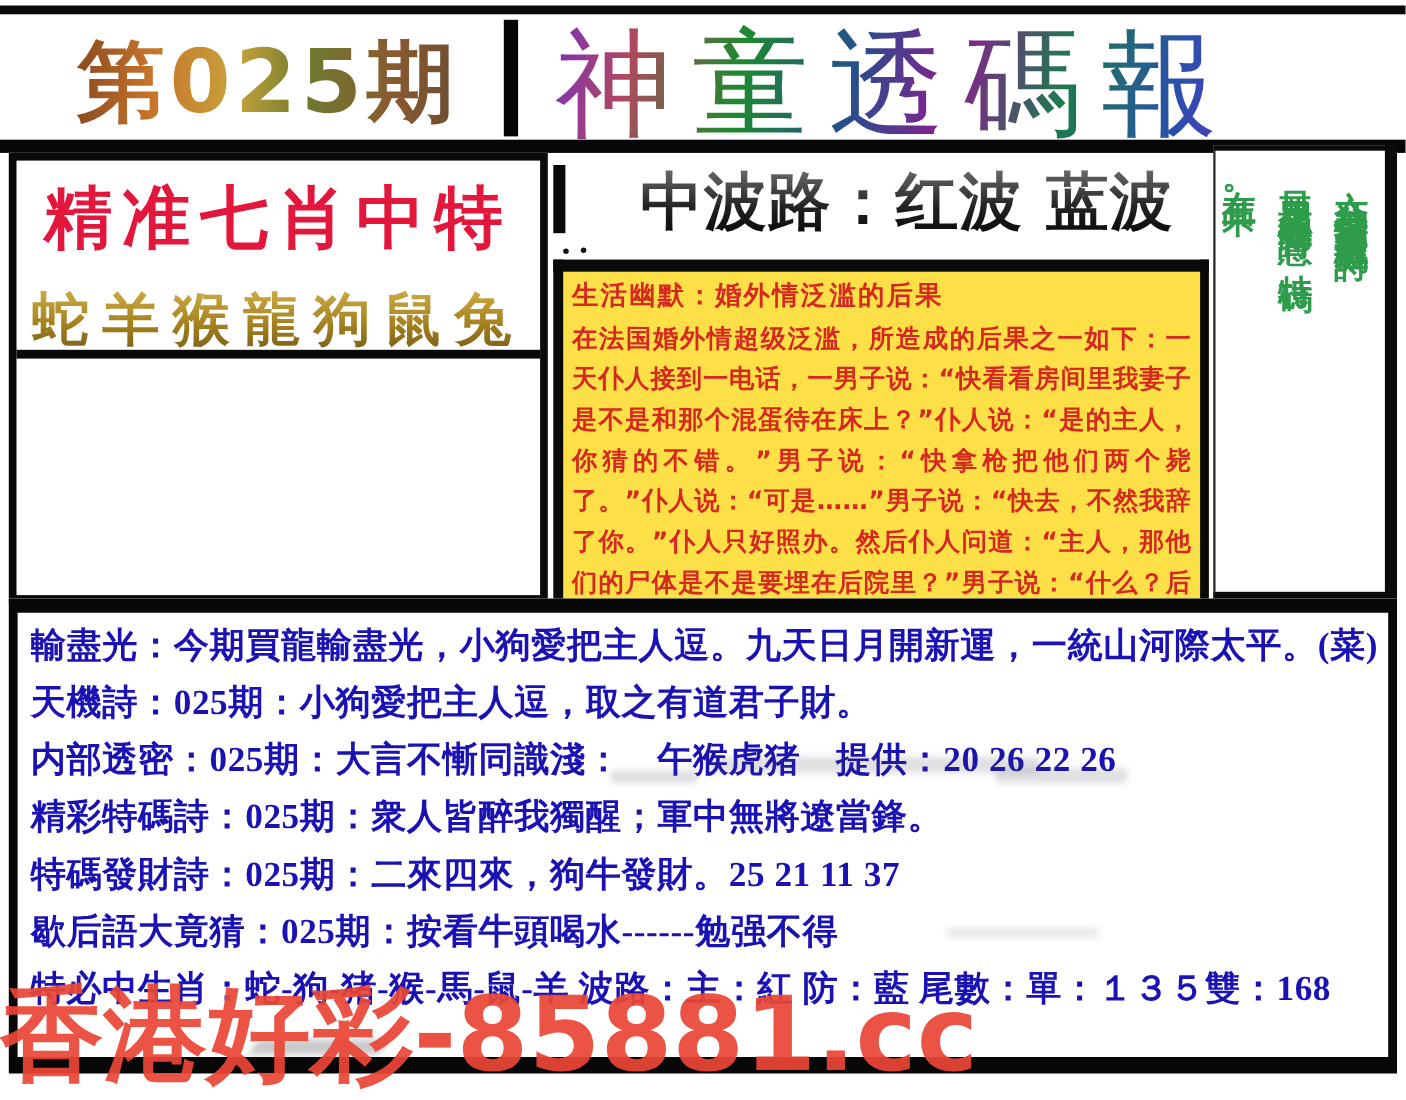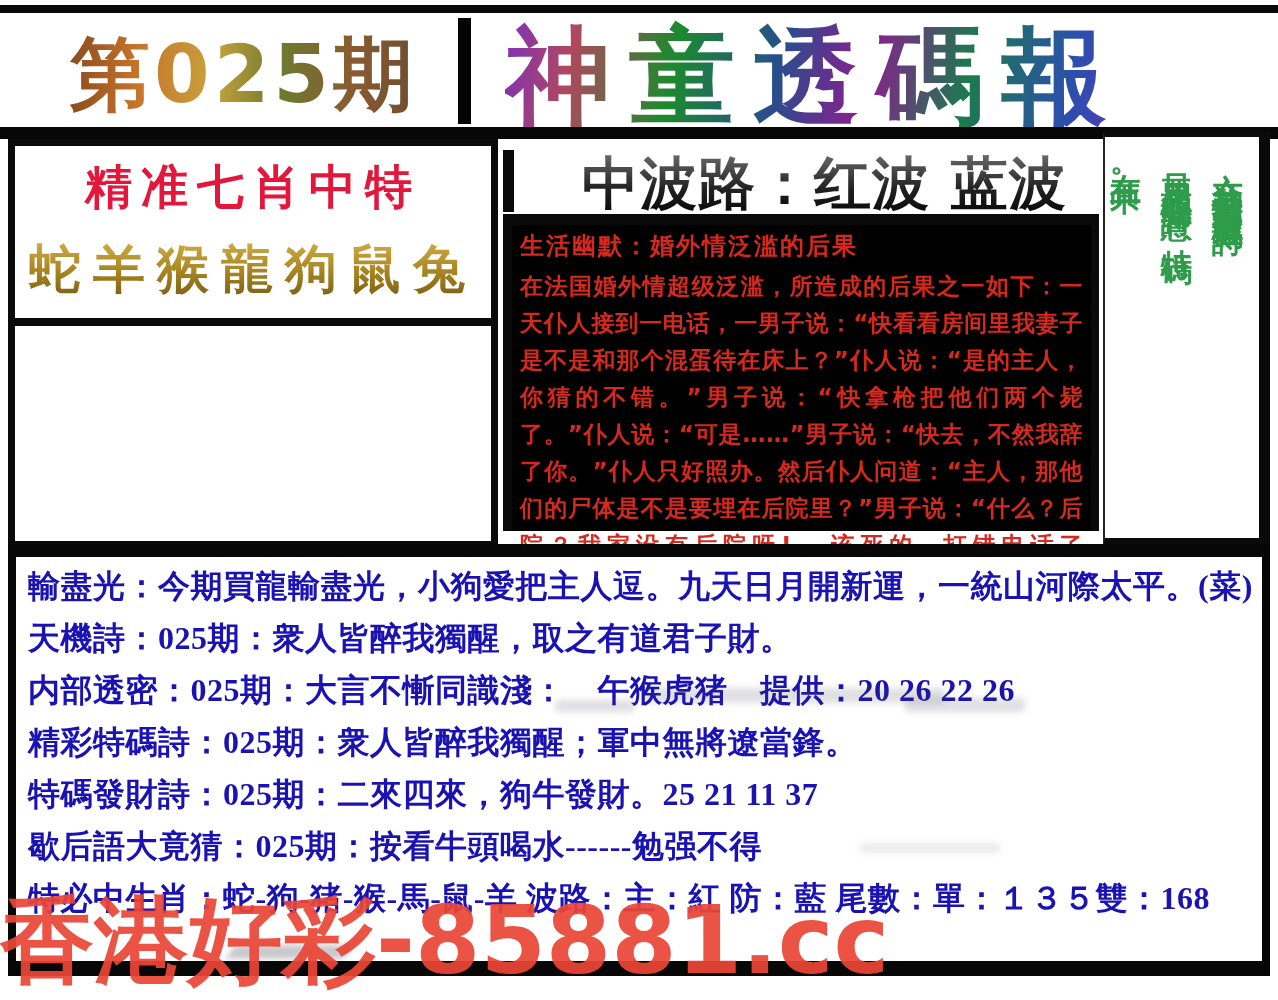--- a/index.html
+++ b/index.html
@@ -6,47 +6,47 @@
   .page{position:relative;width:1278px;height:1000px;background:#fff;overflow:hidden;
         font-family:"DejaVu Sans",sans-serif;}
   .abs{position:absolute;}
 
   
   .top-rule{left:0;top:5px;width:1278px;height:8px;background:#0a0a0a;}
   .issue{left:70px;top:22px;width:380px;font-size:80px;font-weight:900;letter-spacing:4px;
          background:linear-gradient(92deg,#8a4a1f 0%,#c7742a 18%,#c8a23c 38%,#6d7a2f 55%,#8a5a30 75%,#5a4632 100%);
          -webkit-background-clip:text;background-clip:text;color:transparent;}
   .hdr-divider{left:458px;top:18px;width:13px;height:106px;background:#050505;}
-  .paper-title{left:505px;top:6px;width:720px;font-size:106px;font-weight:700;letter-spacing:18px;white-space:nowrap;
+  .paper-title{left:505px;top:6px;width:720px;font-size:106px;font-weight:400;letter-spacing:18px;white-space:nowrap;
          background:linear-gradient(100deg,#7b2fbe 0%,#b0485e 10%,#1c8a2e 24%,#274e8d 38%,#8a1f8e 50%,#1c7a4e 64%,#2b4fae 78%,#6a2fbe 90%,#20703a 100%);
          -webkit-background-clip:text;background-clip:text;color:transparent;}
   .hdr-rule{left:0;top:127px;width:1278px;height:12px;background:#070707;}
 
   
   .left-panel{left:8px;top:139px;width:490px;height:409px;border:7px solid #0a0a0a;box-sizing:border-box;background:#fff;}
-  .lp-headline{margin:10px 0 0 0;text-align:center;font-size:47px;font-weight:900;letter-spacing:9px;color:#e3173c;white-space:nowrap;}
+  .lp-headline{margin:10px 0 0 0;text-align:center;font-size:62px;font-weight:900;letter-spacing:9px;color:#e3173c;white-space:nowrap;}
   .lp-zodiac{margin:16px 0 0 0;text-align:center;font-size:52px;font-weight:900;letter-spacing:12px;white-space:nowrap;
          background:linear-gradient(180deg,#d6b44c 0%,#a5821f 55%,#6f5516 100%);
          -webkit-background-clip:text;background-clip:text;color:transparent;}
   .lp-rule{position:absolute;left:0;top:172px;width:100%;height:8px;background:#0a0a0a;}
   .lp-poems{position:absolute;left:8px;top:188px;width:462px;}
   .lp-poem{font-size:35px;font-weight:900;line-height:52px;white-space:nowrap;
          background:linear-gradient(180deg,#6a5536 0%,#2b2010 60%,#140d05 100%);
          -webkit-background-clip:text;background-clip:text;color:transparent;}
 
   
   .wave-bar{left:503px;top:150px;width:11px;height:62px;background:#0a0a0a;}
   .wave-header{left:524px;top:146px;width:575px;font-size:57px;font-weight:900;letter-spacing:1px;white-space:nowrap;
          background:linear-gradient(180deg,#7a7a7a 0%,#222 55%,#000 100%);
          -webkit-background-clip:text;background-clip:text;color:transparent;}
   .flip{display:inline-block;transform:rotate(180deg);}
   .ink-dots{left:512px;top:224px;width:26px;height:8px;}
   .ink-dots:before{content:"";position:absolute;left:0;top:2px;width:5px;height:5px;background:#111;border-radius:50%;
          box-shadow:16px -1px 0 0 #111;}
-  .humor-box{left:503px;top:214px;width:596px;height:317px;box-sizing:border-box;background:#000000;
+  .humor-box{left:503px;top:236px;width:596px;height:317px;box-sizing:border-box;background:#fde047;
          border-top:11px solid #0a0a0a;border-left:9px solid #0a0a0a;border-right:8px solid #0a0a0a;}
   .humor-title{margin:5px 0 0 8px;font-size:24px;font-weight:900;color:#d5281e;letter-spacing:2px;}
   .humor-body{margin:6px 8px 0 8px;font-size:23px;font-weight:700;color:#d5281e;line-height:37px;
          text-align:justify;letter-spacing:0.5px;}
 
   
   .right-panel{left:1103px;top:132px;width:167px;height:417px;box-sizing:border-box;background:#fff;
          border-top:5px solid #0a0a0a;border-right:11px solid #0a0a0a;border-bottom:11px solid #0a0a0a;border-left:2px solid #222;}
   .vtext{position:absolute;right:6px;top:12px;height:390px;writing-mode:vertical-rl;white-space:pre-line;
          font-size:31px;font-weight:900;color:#2e9c4a;letter-spacing:5px;line-height:51px;}
@@ -98,21 +98,21 @@
 
   <div class="abs right-panel">
     <div class="vtext">六合神童特別奉獻透碼詩
 只要用心解開詩意，特碼
 在其中。</div>
   </div>
 
   <div class="abs bottom-section">
     <div class="blines">
       <div class="bline">輸盡光：今期買龍輸盡光，小狗愛把主人逗。九天日月開新運，一統山河際太平。(菜)</div>
-      <div class="bline">天機詩：025期：衆人皆醉我獨醒，取之有道君子財。</div>
+      <div class="bline">天機詩：025期：小狗愛把主人逗，取之有道君子財。</div>
       <div class="bline">内部透密：025期：大言不慚同識淺：　午猴虎猪　提供：20 26 22 26</div>
       <div class="bline">精彩特碼詩：025期：衆人皆醉我獨醒；軍中無將遼當鋒。</div>
       <div class="bline">特碼發財詩：025期：二來四來，狗牛發財。25 21 11 37</div>
       <div class="bline">歇后語大竟猜：025期：按看牛頭喝水------勉强不得</div>
       <div class="bline">特必中生肖：蛇-狗-猪-猴-馬-鼠-羊 波路：主：紅 防：藍 尾數：單：１３５雙：168</div>
     </div>
   </div>
 
   <div class="abs smudge s1"></div>
   <div class="abs smudge s2"></div>

